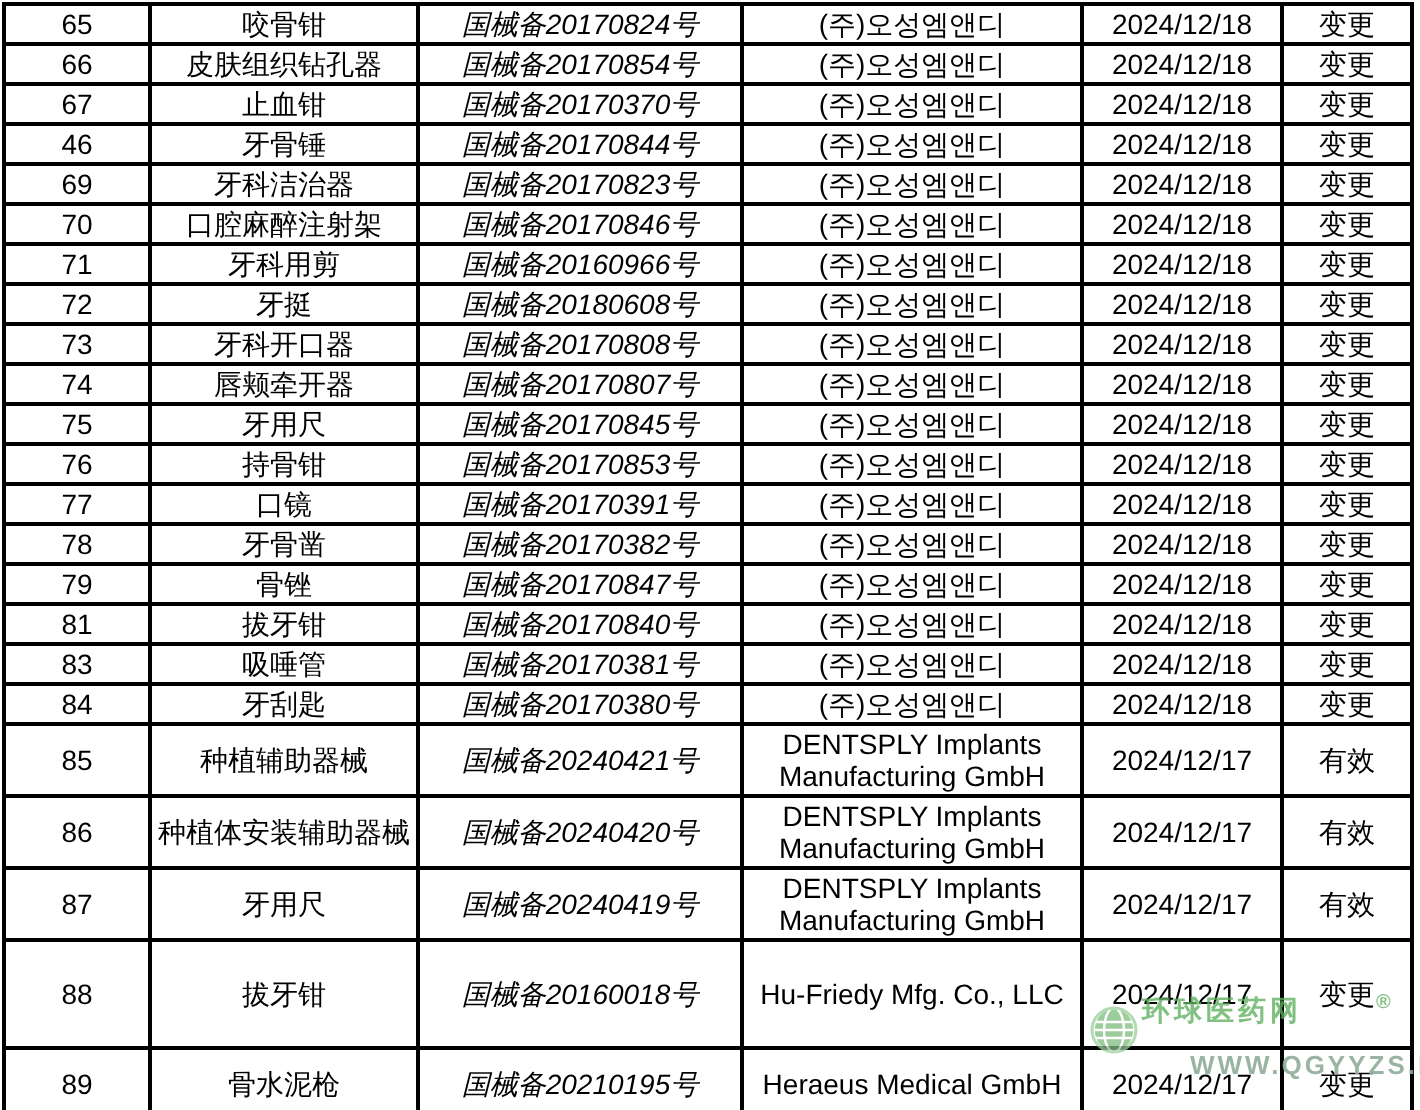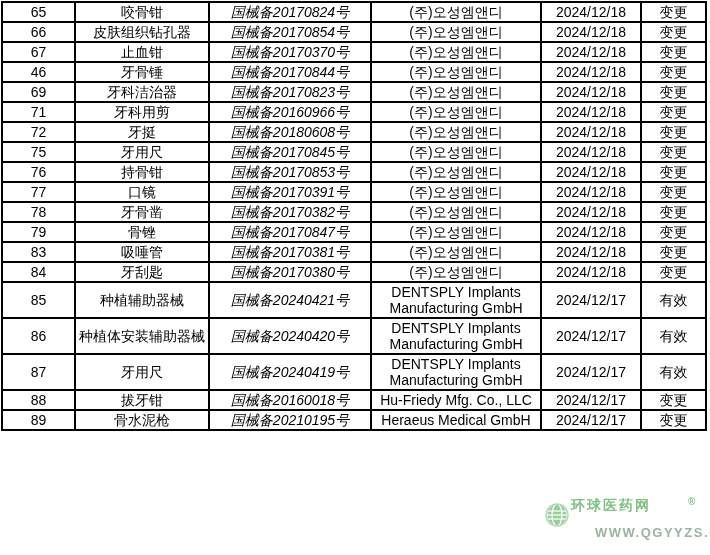--- a/index.html
+++ b/index.html
@@ -145,36 +145,60 @@
       </tr>
       <tr>
         <td class="c0">69</td>
         <td class="c1">牙科洁治器</td>
         <td class="c2">国械备20170823号</td>
         <td class="c3">(주)오성엠앤디</td>
         <td class="c4">2024/12/18</td>
         <td class="c5">变更</td>
       </tr>
       <tr>
+        <td class="c0">70</td>
+        <td class="c1">口腔麻醉注射架</td>
+        <td class="c2">国械备20170846号</td>
+        <td class="c3">(주)오성엠앤디</td>
+        <td class="c4">2024/12/18</td>
+        <td class="c5">变更</td>
+      </tr>
+      <tr>
         <td class="c0">71</td>
         <td class="c1">牙科用剪</td>
         <td class="c2">国械备20160966号</td>
         <td class="c3">(주)오성엠앤디</td>
         <td class="c4">2024/12/18</td>
         <td class="c5">变更</td>
       </tr>
       <tr>
         <td class="c0">72</td>
         <td class="c1">牙挺</td>
         <td class="c2">国械备20180608号</td>
         <td class="c3">(주)오성엠앤디</td>
         <td class="c4">2024/12/18</td>
         <td class="c5">变更</td>
       </tr>
       <tr>
+        <td class="c0">73</td>
+        <td class="c1">牙科开口器</td>
+        <td class="c2">国械备20170808号</td>
+        <td class="c3">(주)오성엠앤디</td>
+        <td class="c4">2024/12/18</td>
+        <td class="c5">变更</td>
+      </tr>
+      <tr>
+        <td class="c0">74</td>
+        <td class="c1">唇颊牵开器</td>
+        <td class="c2">国械备20170807号</td>
+        <td class="c3">(주)오성엠앤디</td>
+        <td class="c4">2024/12/18</td>
+        <td class="c5">变更</td>
+      </tr>
+      <tr>
         <td class="c0">75</td>
         <td class="c1">牙用尺</td>
         <td class="c2">国械备20170845号</td>
         <td class="c3">(주)오성엠앤디</td>
         <td class="c4">2024/12/18</td>
         <td class="c5">变更</td>
       </tr>
       <tr>
         <td class="c0">76</td>
         <td class="c1">持骨钳</td>
@@ -196,20 +220,28 @@
         <td class="c1">牙骨凿</td>
         <td class="c2">国械备20170382号</td>
         <td class="c3">(주)오성엠앤디</td>
         <td class="c4">2024/12/18</td>
         <td class="c5">变更</td>
       </tr>
       <tr>
         <td class="c0">79</td>
         <td class="c1">骨锉</td>
         <td class="c2">国械备20170847号</td>
+        <td class="c3">(주)오성엠앤디</td>
+        <td class="c4">2024/12/18</td>
+        <td class="c5">变更</td>
+      </tr>
+      <tr>
+        <td class="c0">81</td>
+        <td class="c1">拔牙钳</td>
+        <td class="c2">国械备20170840号</td>
         <td class="c3">(주)오성엠앤디</td>
         <td class="c4">2024/12/18</td>
         <td class="c5">变更</td>
       </tr>
       <tr>
         <td class="c0">83</td>
         <td class="c1">吸唾管</td>
         <td class="c2">国械备20170381号</td>
         <td class="c3">(주)오성엠앤디</td>
         <td class="c4">2024/12/18</td>

